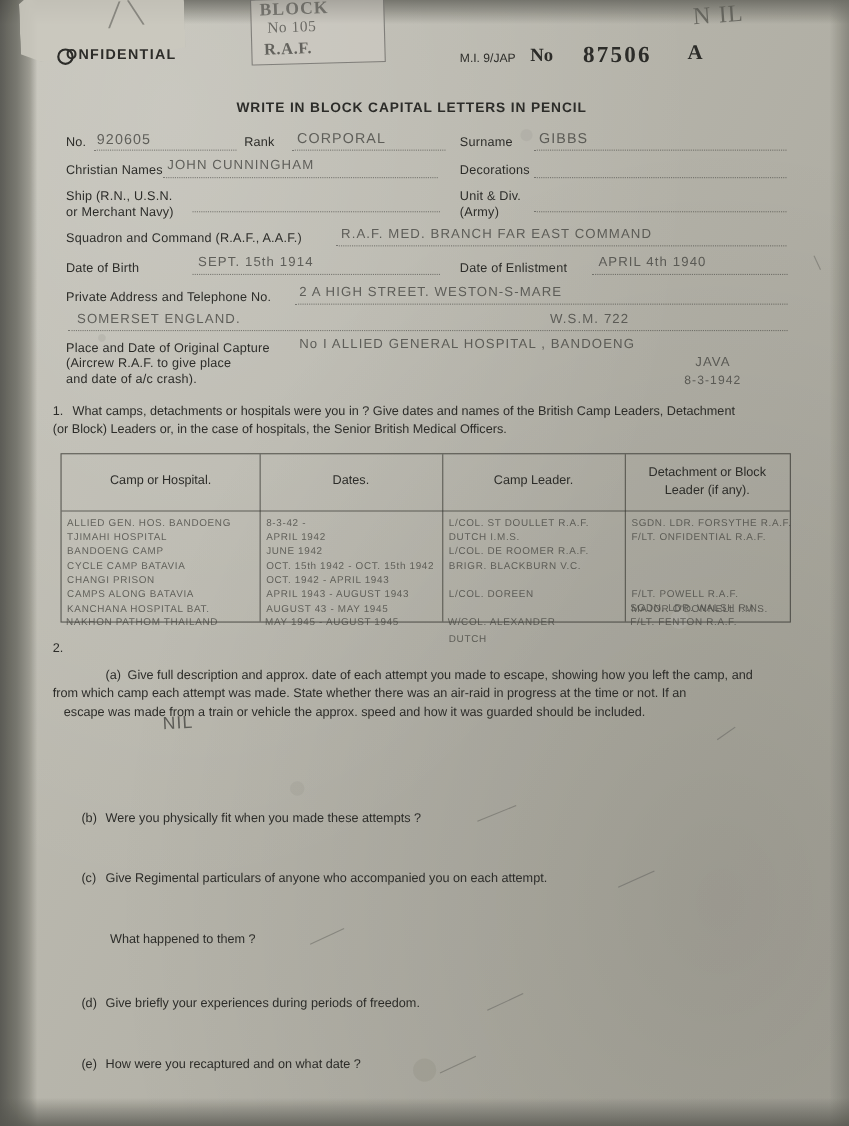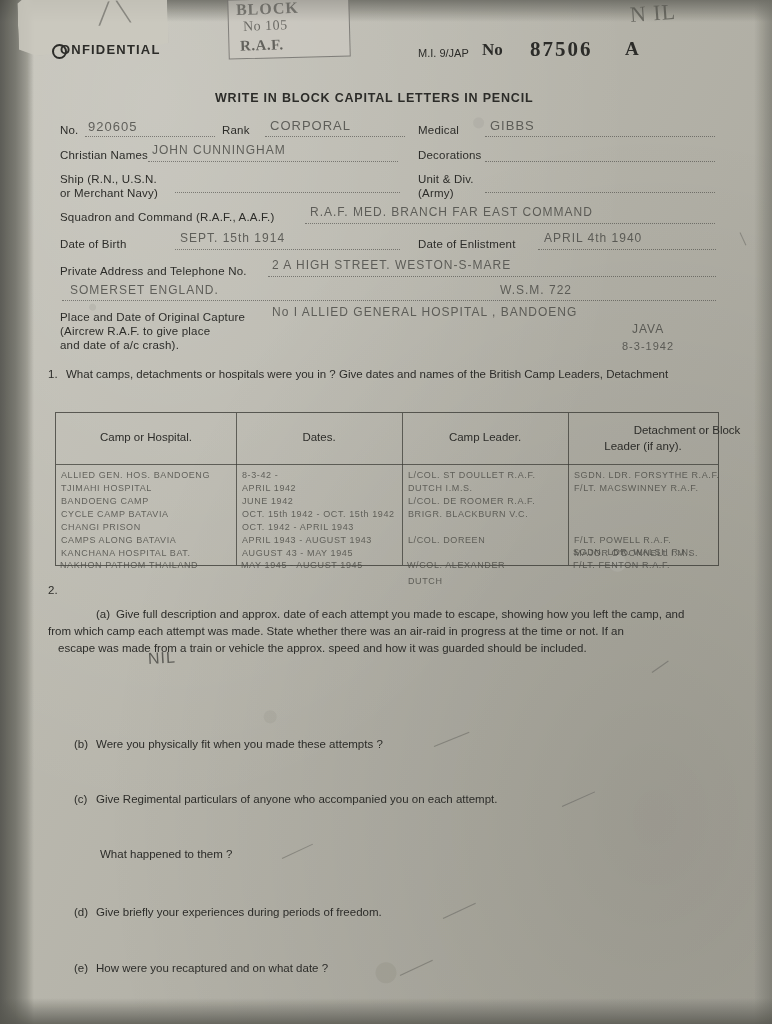--- a/index.html
+++ b/index.html
@@ -214,21 +214,21 @@
   <div class="print title-line" style="left:215px; top:91px;">WRITE IN BLOCK CAPITAL LETTERS IN PENCIL</div>
 
   <div class="print f-label" style="left:60px; top:124px;">No.</div>
   <div class="hand" style="left:88px; top:119px; font-size:13px;">920605</div>
   <div class="dotline" style="left:85px; top:136px; width:130px;"></div>
 
   <div class="print f-label" style="left:222px; top:124px;">Rank</div>
   <div class="hand" style="left:270px; top:118px; font-size:13px;">CORPORAL</div>
   <div class="dotline" style="left:265px; top:136px; width:140px;"></div>
 
-  <div class="print f-label" style="left:418px; top:124px;">Medical</div>
+  <div class="print f-label" style="left:418px; top:124px;">Surname</div>
   <div class="hand" style="left:490px; top:118px; font-size:13px;">GIBBS</div>
   <div class="dotline" style="left:485px; top:136px; width:230px;"></div>
 
   <div class="print f-label" style="left:60px; top:149px;">Christian Names</div>
   <div class="hand" style="left:152px; top:143px; font-size:12px;">JOHN  CUNNINGHAM</div>
   <div class="dotline" style="left:148px; top:161px; width:250px;"></div>
 
   <div class="print f-label" style="left:418px; top:149px;">Decorations</div>
   <div class="hand" style="left:490px; top:143px; font-size:12px;"></div>
   <div class="dotline" style="left:485px; top:161px; width:230px;"></div>
@@ -265,42 +265,43 @@
 
   <div class="print f-label" style="left:60px; top:311px;">Place and Date of Original Capture</div>
   <div class="print f-label" style="left:60px; top:325px;">(Aircrew R.A.F. to give place</div>
   <div class="print f-label" style="left:60px; top:339px;">and date of a/c crash).</div>
   <div class="hand" style="left:272px; top:305px; font-size:12px;">No I ALLIED GENERAL HOSPITAL ,   BANDOENG</div>
   <div class="hand" style="left:632px; top:322px; font-size:12px;">JAVA</div>
   <div class="hand" style="left:622px; top:340px; font-size:11px;">8-3-1942</div>
 
   <div class="print q-num" style="left:48px; top:368px;">1.</div>
   <div class="print q-text" style="left:66px; top:368px;">What camps, detachments or hospitals were you in ?   Give dates and names of the British Camp Leaders, Detachment</div>
+  <div class="print q-text" style="left:48px; top:385px;">(or Block) Leaders or, in the case of hospitals, the Senior British Medical Officers.</div>
 
   <div class="tbl">
     <div class="vline" style="left:180px;"></div>
     <div class="vline" style="left:346px;"></div>
     <div class="vline" style="left:512px;"></div>
     <div class="hline" style="top:51px;"></div>
 
     <div class="th" style="left:0; top:18px; width:180px;">Camp or Hospital.</div>
     <div class="th" style="left:180px; top:18px; width:166px;">Dates.</div>
     <div class="th" style="left:346px; top:18px; width:166px;">Camp Leader.</div>
-    <div class="th" style="left:512px; top:11px; width:150px;padding-left:44px;">Detachment or Block</div>
+    <div class="th" style="left:512px; top:11px; width:150px;">Detachment or Block</div>
     <div class="th" style="left:512px; top:27px; width:150px;">Leader (if any).</div>
 
     <div class="cell-hand" style="left:5px; top:57px;">ALLIED GEN. HOS. BANDOENG</div>
     <div class="cell-hand" style="left:186px; top:57px;">8-3-42 -</div>
     <div class="cell-hand" style="left:352px; top:57px;">L/COL. ST DOULLET  R.A.F.</div>
     <div class="cell-hand" style="left:518px; top:57px;">SGDN. LDR. FORSYTHE  R.A.F.</div>
 
     <div class="cell-hand" style="left:5px; top:70px;">TJIMAHI  HOSPITAL</div>
     <div class="cell-hand" style="left:186px; top:70px;">APRIL 1942</div>
     <div class="cell-hand" style="left:352px; top:70px;">DUTCH  I.M.S.</div>
-    <div class="cell-hand" style="left:518px; top:70px;">F/LT. MACSWINNEY  R.A.F.</div>
+    <div class="cell-hand" style="left:518px; top:70px;">F/LT. ONFIDENTIAL  R.A.F.</div>
 
     <div class="cell-hand" style="left:5px; top:83px;">BANDOENG  CAMP</div>
     <div class="cell-hand" style="left:186px; top:83px;">JUNE 1942</div>
     <div class="cell-hand" style="left:352px; top:83px;">L/COL. DE ROOMER  R.A.F.</div>
     <div class="cell-hand" style="left:518px; top:83px;"></div>
 
     <div class="cell-hand" style="left:5px; top:96px;">CYCLE CAMP  BATAVIA</div>
     <div class="cell-hand" style="left:186px; top:96px;">OCT. 15th 1942 - OCT. 15th 1942</div>
     <div class="cell-hand" style="left:352px; top:96px;">BRIGR. BLACKBURN  V.C.</div>
     <div class="cell-hand" style="left:518px; top:96px;"></div>

